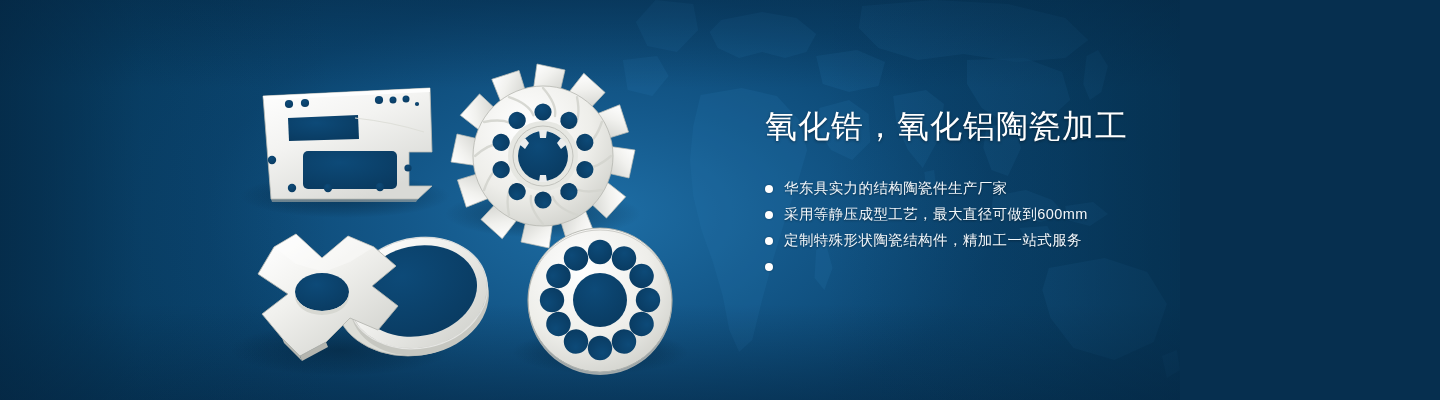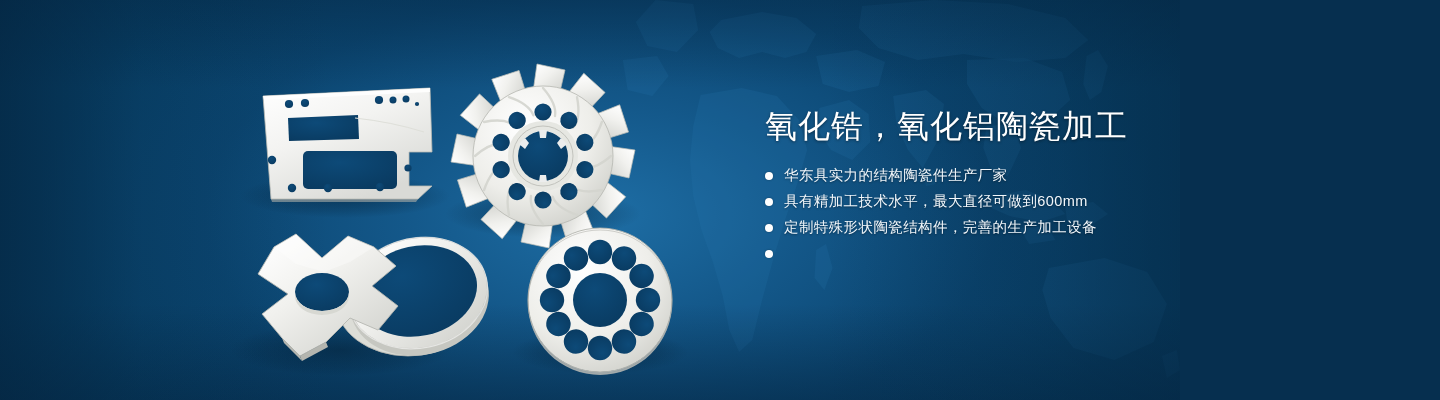--- a/index.html
+++ b/index.html
@@ -64,21 +64,21 @@
     letter-spacing: 1px;
     color: #ffffff;
     line-height: 1.18;
     font-weight: normal;
     margin: 0;
     text-shadow: 0 1px 3px rgba(0,0,0,0.45);
     white-space: nowrap;
   }
   .bullets {
     list-style: none;
-    margin: 19px 0 0 0;
+    margin: 32px 0 0 0;
     padding: 0;
   }
   .bullet-row {
     display: flex;
     align-items: center;
     height: 22px;
     margin-bottom: 4px;
   }
   .bullet-dot {
     width: 8px;
@@ -415,25 +415,25 @@
   <div class="copy">
     <h1 class="headline">氧化锆，氧化铝陶瓷加工</h1>
 
     <ul class="bullets">
       <li class="bullet-row">
         <span class="bullet-dot"></span>
         <span class="bullet-text">华东具实力的结构陶瓷件生产厂家</span>
       </li>
       <li class="bullet-row">
         <span class="bullet-dot"></span>
-        <span class="bullet-text">具有精加工技术水平，最大直径可做到600mm</span>
+        <span class="bullet-text">采用等静压成型工艺，最大直径可做到600mm</span>
       </li>
       <li class="bullet-row">
         <span class="bullet-dot"></span>
-        <span class="bullet-text">定制特殊形状陶瓷结构件，完善的生产加工设备</span>
+        <span class="bullet-text">定制特殊形状陶瓷结构件，精加工一站式服务</span>
       </li>
       <li class="bullet-row">
         <span class="bullet-dot"></span>
       </li>
     </ul>
   </div>
 
 </div>
 
 </body></html>

